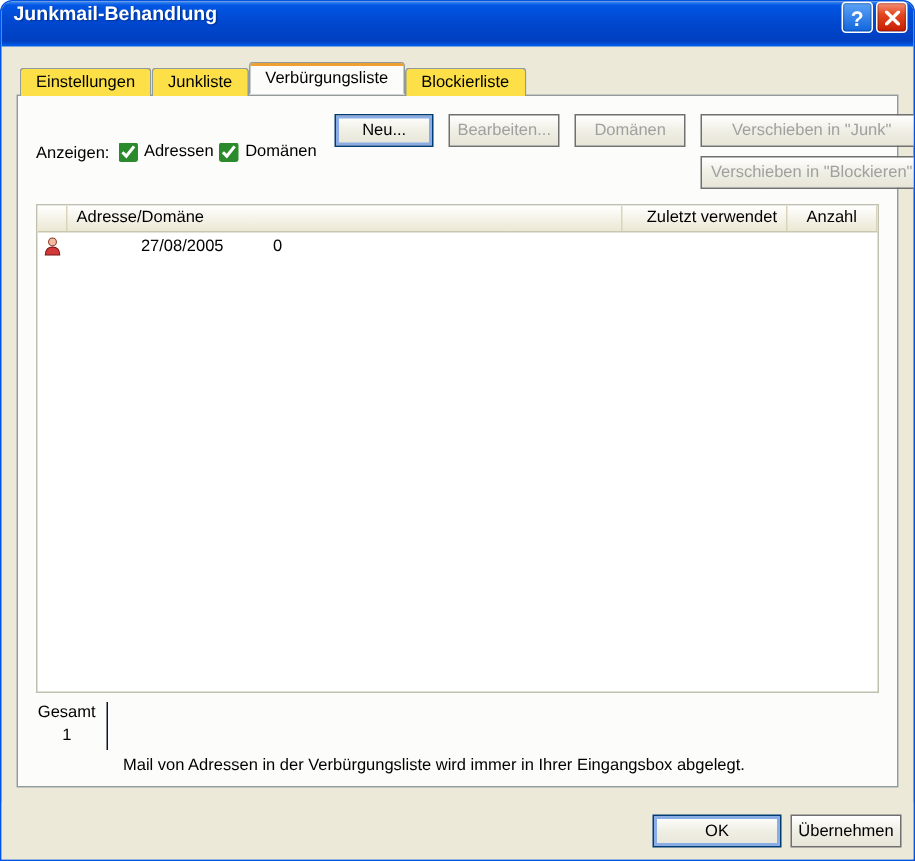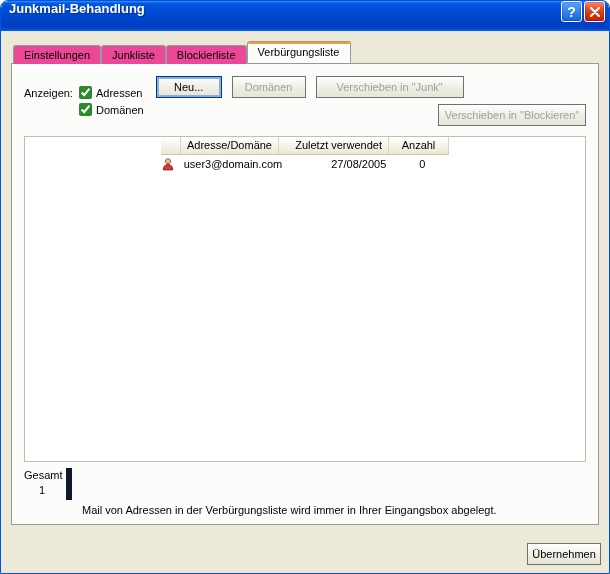--- a/index.html
+++ b/index.html
@@ -48,21 +48,21 @@
     display: flex; flex-direction: column;
   }
   .tabs {
     display: flex; align-items: flex-end;
     padding-left: 2px;
     position: relative;
     z-index: 2;
   }
   .tab {
     padding: 3px 10px 3px 10px;
-    background: #ec4899;
+    background: #fde047;
     border: 1px solid #919b9c;
     border-bottom: none;
     border-radius: 3px 3px 0 0;
     margin-right: 0px;
     position: relative;
     top: 1px;
     color: #000;
   }
   .tab.active {
     background: #fcfcfa;
@@ -82,21 +82,21 @@
     background: #fcfcfa;
     flex: 1;
     padding: 12px 12px 8px 12px;
     display: flex; flex-direction: column;
     position: relative;
     z-index: 1;
   }
   .toprow { display: flex; align-items: center; gap: 12px; }
   .showgroup { display: flex; }
   .showgroup .lbl { margin-right: 6px; padding-top:1px; }
-  .checks { display: flex; flex-direction: column; gap: 4px; }
+  .checks { display: flex; flex-direction: row; gap: 4px; }
   .chk { display: flex; align-items: center; gap: 4px; }
   .chk input { accent-color: #2b8a2b; margin:0; width:13px; height:13px;}
   .btns { flex:1; display: flex; flex-direction: column; gap: 6px; }
   .btnrow { display: flex; gap: 10px; align-items:center; }
   .btnrow.right { justify-content: flex-end; }
   button.xp {
     font-family: inherit; font-size: 11px;
     padding: 2px 0;
     min-width: 74px; height: 22px;
     background: linear-gradient(to bottom,#fff,#f0efe5 50%,#e7e5d7);
@@ -108,21 +108,20 @@
   button.xp.bigw { min-width: 148px; }
   button.xp[disabled] { color: #a0a0a0; }
   button.xp.default { box-shadow: 0 0 0 2px #89ade4 inset; border-color:#003c74;}
   .tablewrap {
     margin-top: 10px;
     border: 1px solid #c0c0b0;
     background: #fff;
     flex: 1; min-height: 0;
     display: flex; flex-direction: column;
     overflow: hidden;
-    align-items: center;
   }
   .thead {
     display: flex;
     background: linear-gradient(to bottom,#fff,#f3f1e5 60%,#ece8d4);
     border-bottom: 1px solid #cac7ae;
     font-size: 11px;
     height: 18px;
   }
   .th {
     padding: 2px 6px 2px 6px;
@@ -146,21 +145,21 @@
   .personicon svg { display:block; }
   .footer {
     margin-top: 6px;
     display: flex; align-items: flex-start; gap: 10px;
     border-top: 0;
   }
   .footer .totals {
     width: 48px;
     text-align: center;
     line-height: 1.35;
-    border-right: 6px solid #0f172a;
+    border-right: 1px solid #0f172a;
     padding: 0 6px 2px 0;
   }
   .footer .desc { flex:1; padding-top: 0; color:#000;margin-top:36px;}
   .dlgbtns {
     display: flex; justify-content: flex-end; gap: 6px;
     padding: 8px 8px 8px 8px;
     background: #ece9d8;
   }
 </style>
 </head>
@@ -174,42 +173,43 @@
       <svg width="10" height="10" viewBox="0 0 10 10">
           <path d="M1 1 L9 9 M9 1 L1 9" stroke="#fff" stroke-width="2.2" stroke-linecap="round"></path>
         </svg>
     </div>
   </div>
 
   <div class="body">
     <div class="tabs">
       <div class="tab">Einstellungen</div>
       <div class="tab">Junkliste</div>
+      <div class="tab active">Verbürgungsliste</div>
       <div class="tab">Blockierliste</div>
-      <div class="tab active">Verbürgungsliste</div>
     </div>
 
     <div class="tabpanel">
       <div class="toprow">
         <div class="showgroup">
           <span class="lbl">Anzeigen:</span>
           <div class="checks">
             <label class="chk">
               <input type="checkbox" checked="" style="">
               <span>Adressen</span>
             </label>
             <label class="chk">
               <input type="checkbox" checked="" style="">
               <span>Domänen</span>
             </label>
           </div>
         </div>
         <div class="btns">
           <div class="btnrow">
             <button class="xp small default">Neu...</button>
+            <button class="xp" disabled="">Bearbeiten...</button>
             <button class="xp" disabled="">Domänen</button>
             <button class="xp bigw" disabled="">Verschieben in "Junk"</button>
           </div>
           <div class="btnrow right">
             <button class="xp bigw" disabled="">Verschieben in "Blockieren"</button>
           </div>
         </div>
       </div>
 
       <div class="tablewrap">
@@ -220,33 +220,33 @@
           <div class="th count">Anzahl</div>
         </div>
         <div class="tbody">
           <div class="trow">
             <div class="td iconcol personicon">
               <svg width="14" height="14" viewBox="0 0 14 14">
                 <circle cx="7" cy="4.3" r="2.6" fill="#f2b9a5" stroke="#8a3a1f" stroke-width="0.7"></circle>
                 <path d="M2.2 13 C2.2 9.3 4.3 7.6 7 7.6 C9.7 7.6 11.8 9.3 11.8 13 Z" fill="#d23a3a" stroke="#7a1212" stroke-width="0.7"></path>
               </svg>
             </div>
-            <div class="td addr">user3@domain.com</div>
             <div class="td date">27/08/2005</div>
             <div class="td count">0</div>
           </div>
         </div>
       </div>
 
       <div class="footer">
         <div class="totals">
           <div>Gesamt</div>
           <div>1</div>
         </div>
         <div class="desc">Mail von Adressen in der Verbürgungsliste wird immer in Ihrer Eingangsbox abgelegt.</div>
       </div>
     </div>
   </div>
 
   <div class="dlgbtns">
+    <button class="xp default" style="min-width:86px">OK</button>
     <button class="xp">Übernehmen</button>
   </div>
 </div>
 
 </body></html>

